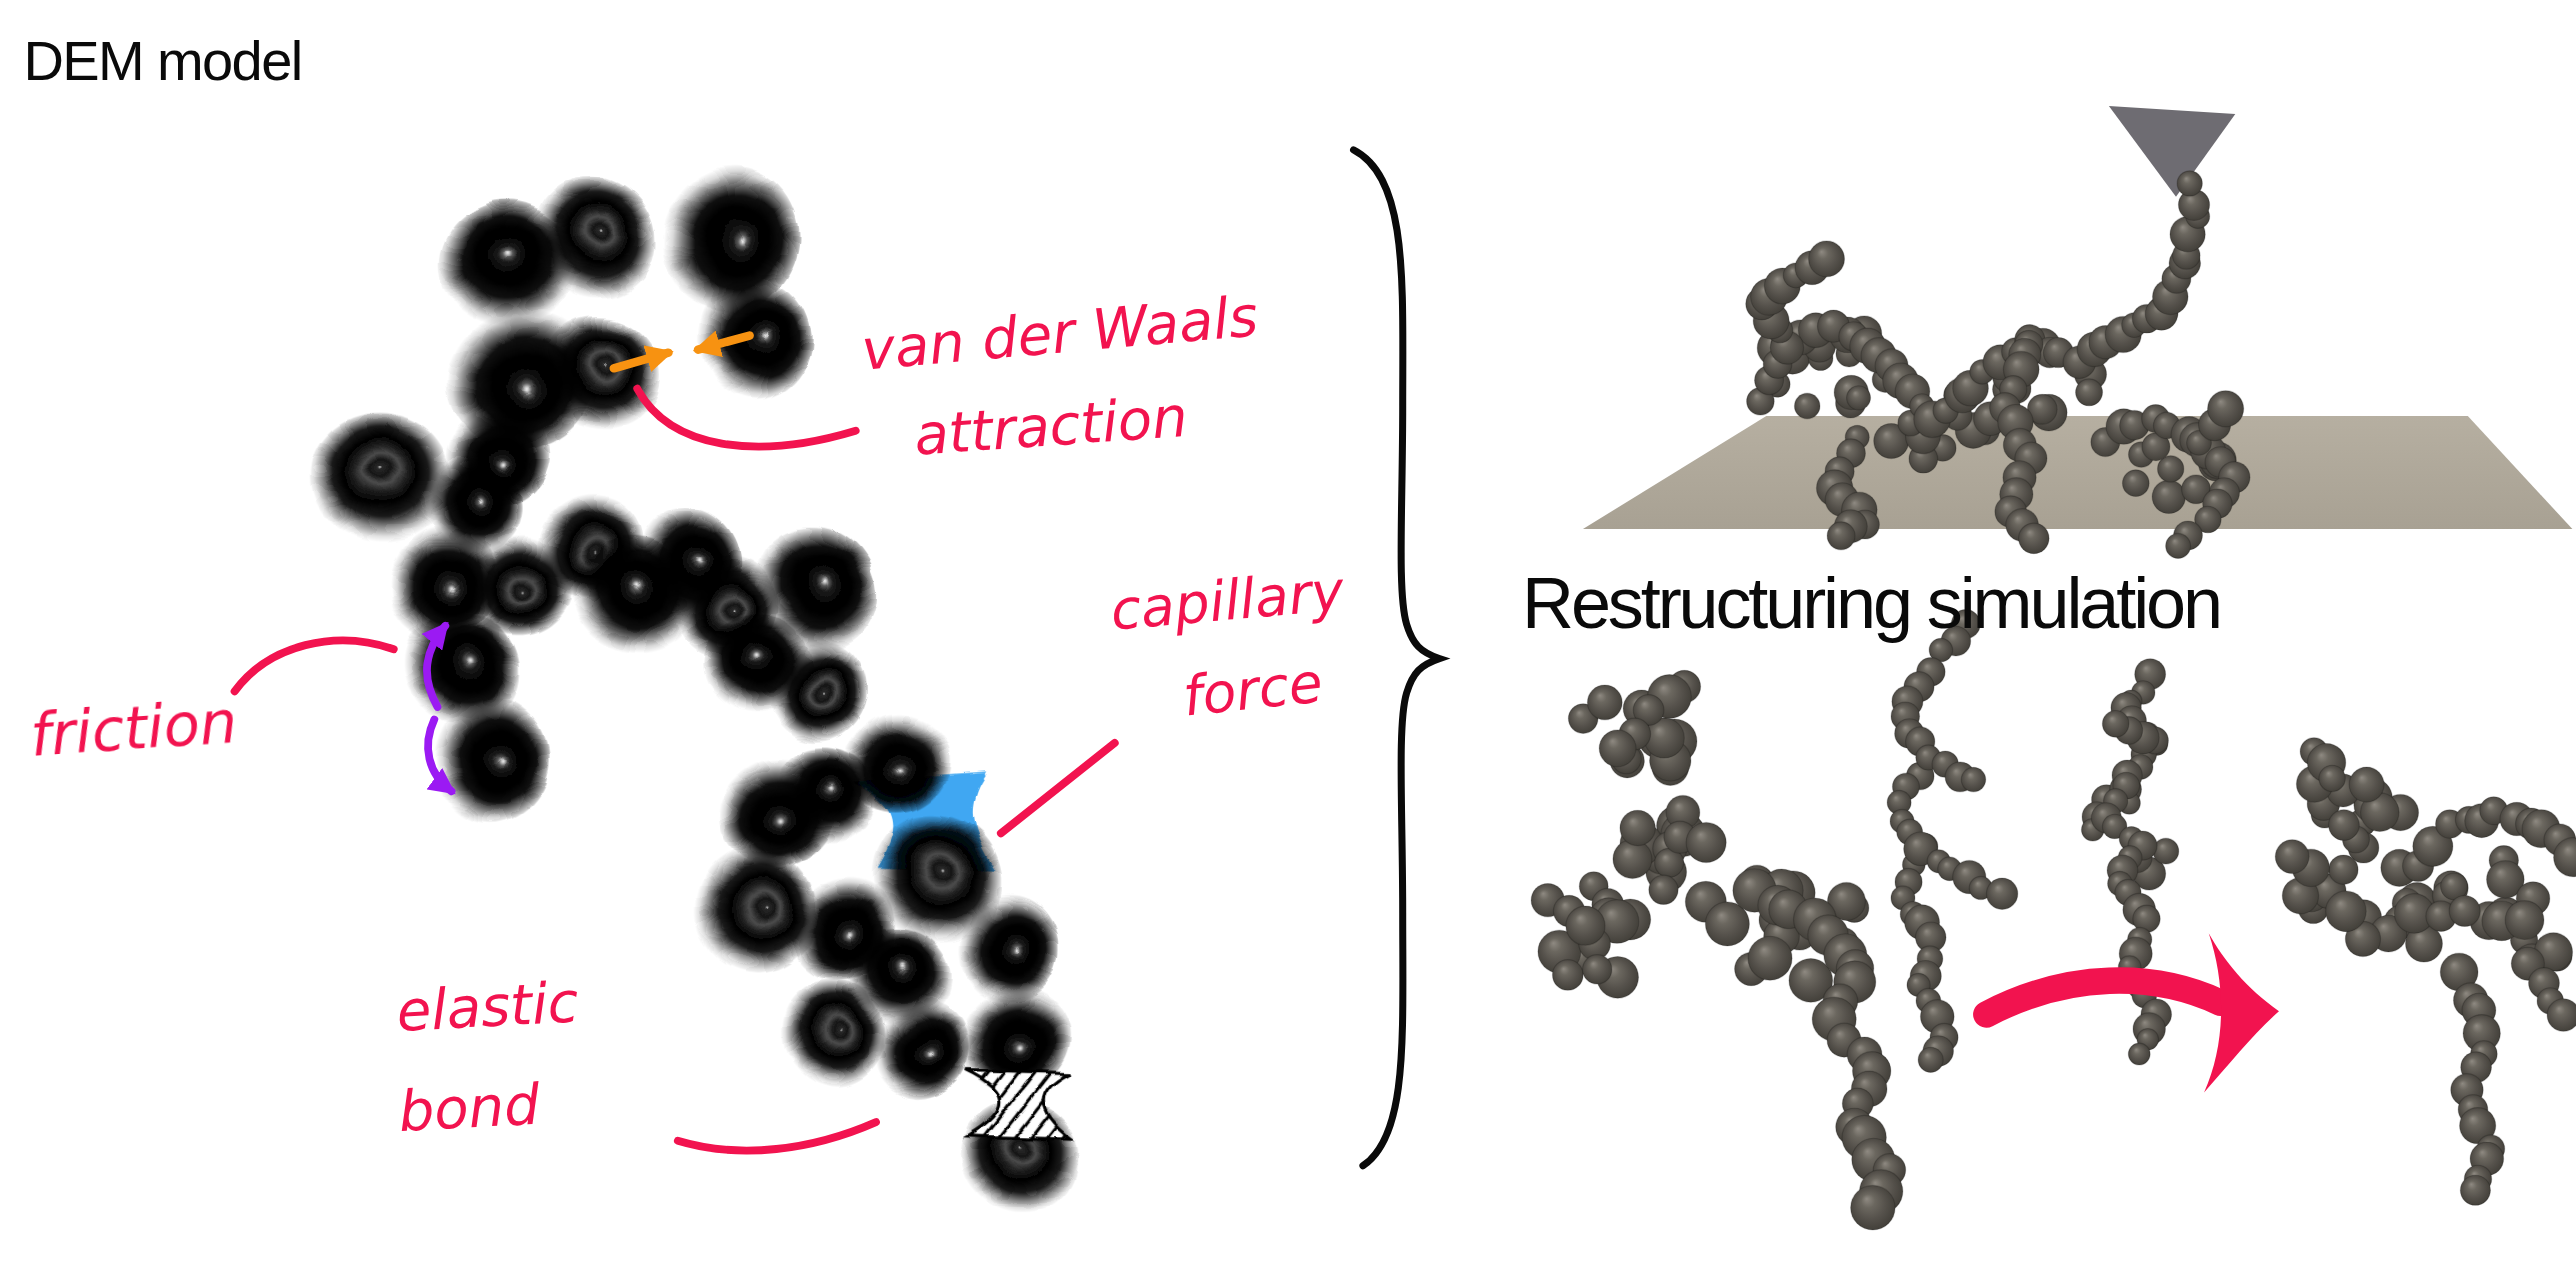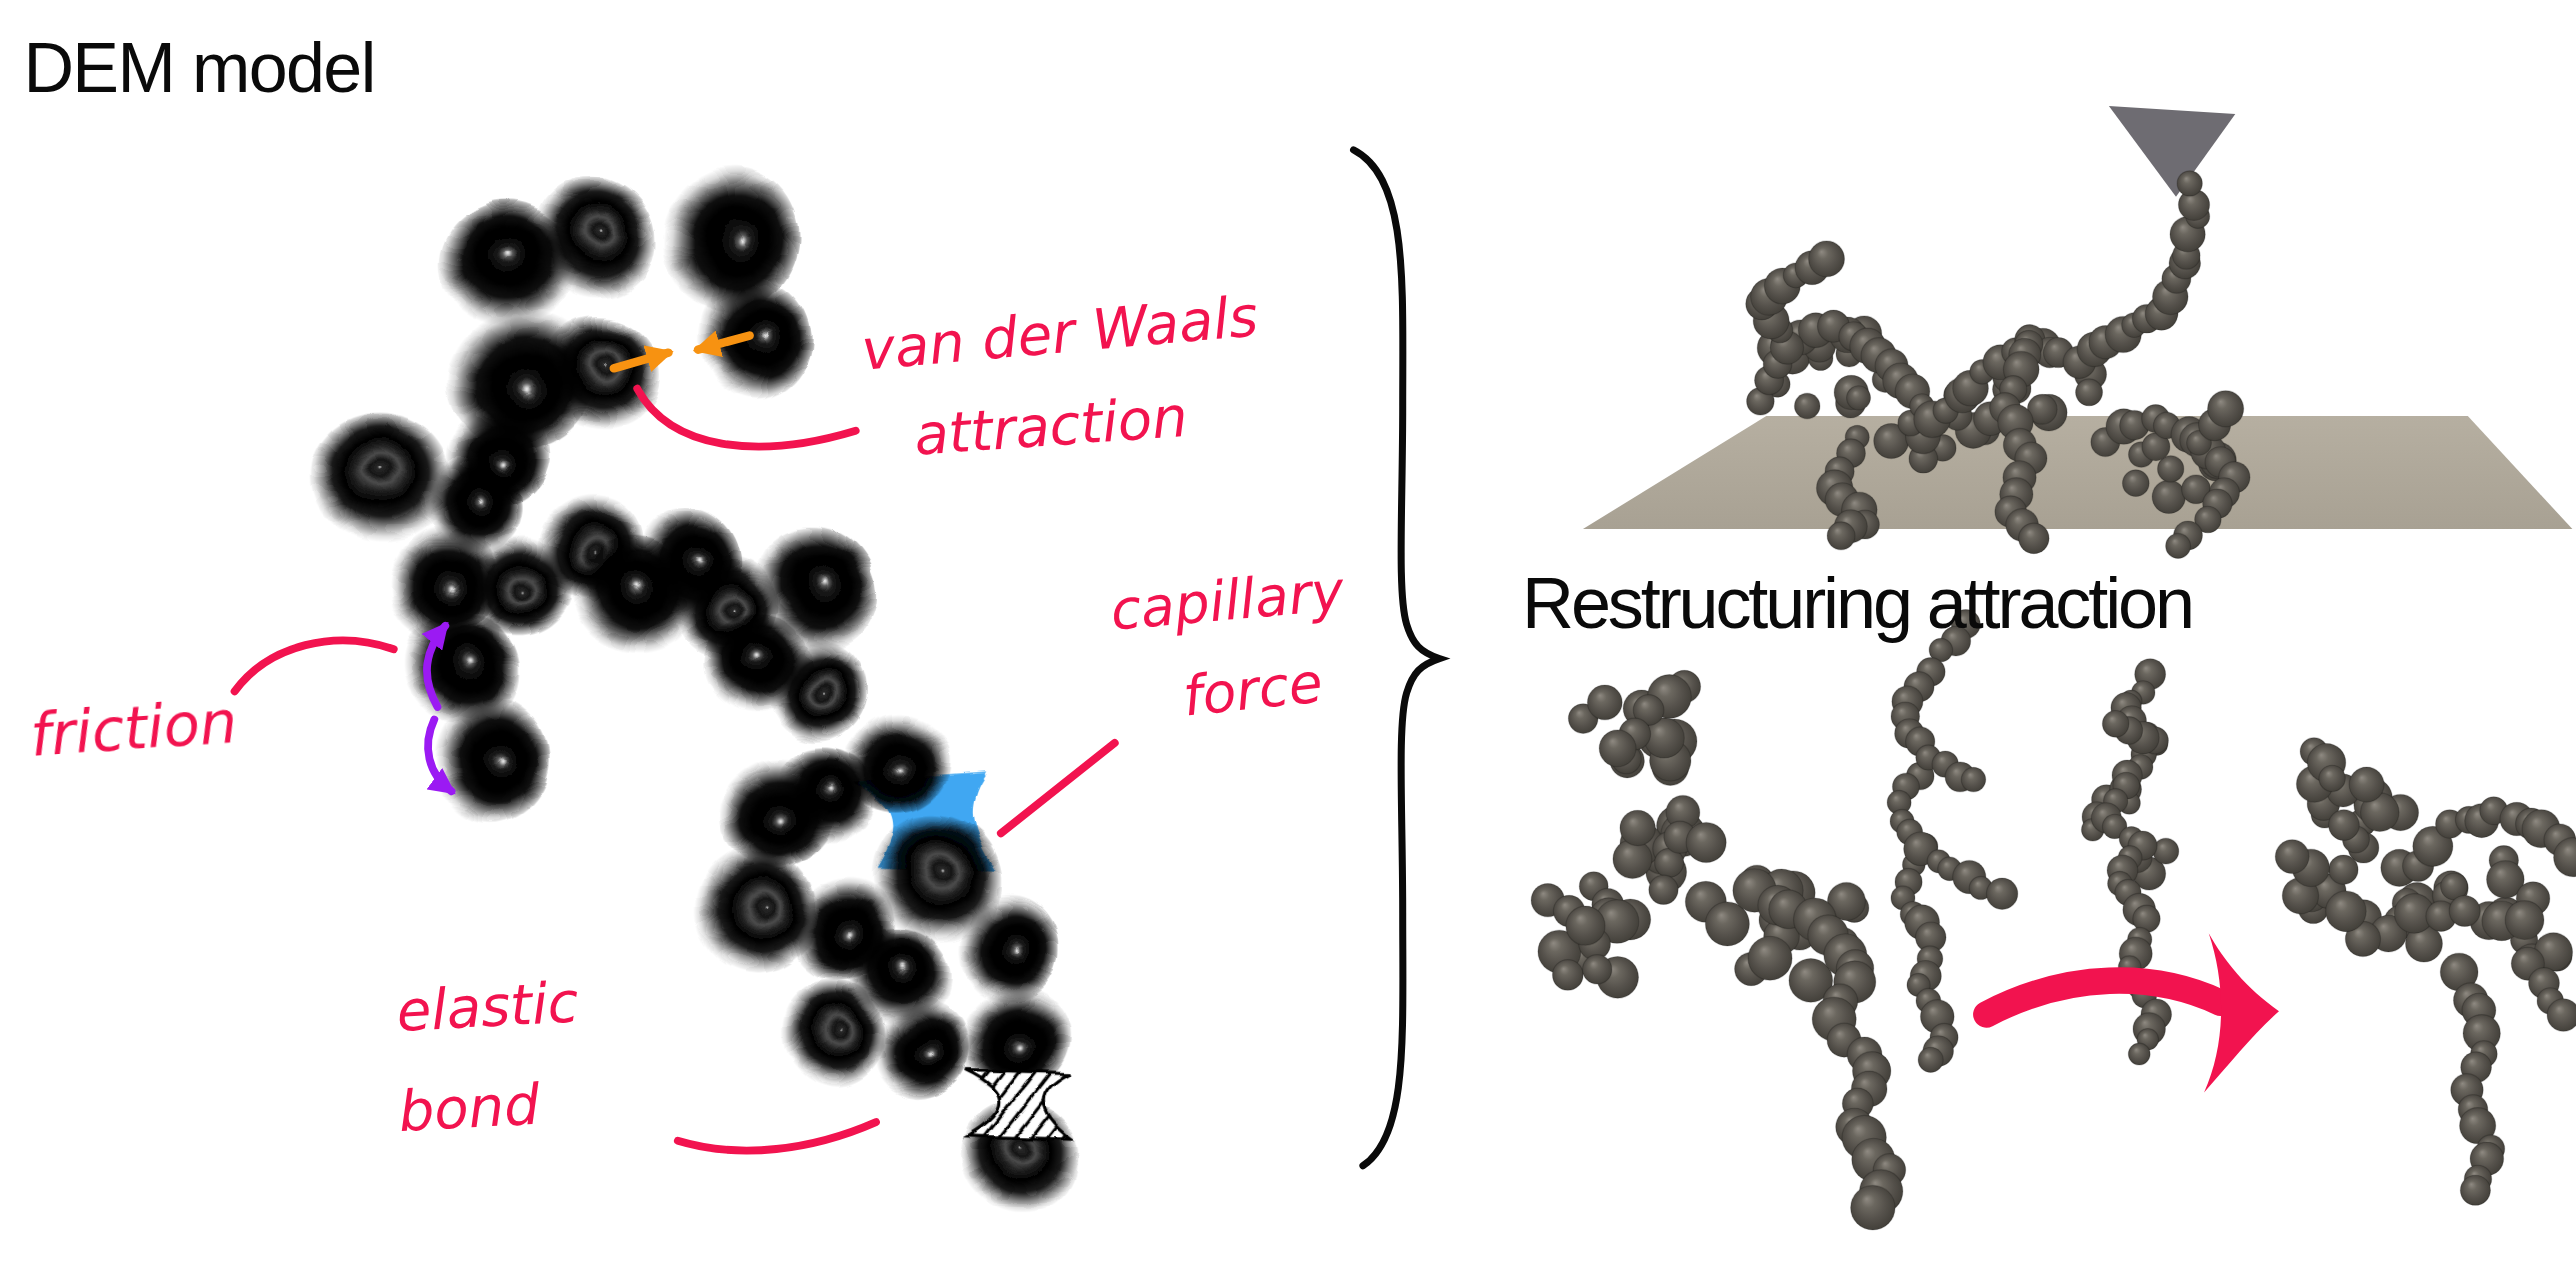--- a/index.html
+++ b/index.html
@@ -2,21 +2,21 @@
 <html style="--background: #ffffff; --ink: #0a0a0a; --annotation_red: #f2134f; --arrow_orange: #f79211; --arrow_purple: #9b1af3; --capillary_blue: #3fa7f2; --substrate: #a8a193; --substrate_light: #b6afa1; --tip_gray: #6e6c72; --sphere_highlight: #8f8a82; --sphere_mid: #6b675f; --sphere_base: #56524c; --sphere_dark: #45423c; --sphere_shadow: #383530;font-size:12.5px"><head>
 <meta charset="utf-8">
 <style>
   html,body{margin:0;padding:0;}
   body{width:2576px;height:1268px;background:#fff;overflow:hidden;}
   .stage{position:relative;width:2576px;height:1268px;background:var(--background,#fff);overflow:hidden;}
   #art{position:absolute;left:0;top:0;width:2576px;height:1268px;}
   .title{
     position:absolute;
     font-family:"Liberation Sans",sans-serif;
-    font-size:70px;
+    font-size:56px;
     color:var(--ink,#0a0a0a);
     letter-spacing:-1.6px;
     white-space:nowrap;
   }
   #title-restructuring{font-size:72px;letter-spacing:-3.1px;}
   .hand{
     position:absolute;
     font-family:"DejaVu Sans",sans-serif;
     font-style:italic;
     color:var(--annotation_red,#f2134f);
@@ -531,21 +531,21 @@
     </g>
     <path class="red-line" stroke-width="10" d="M 816 498 C 858 576, 970 590, 1096 552"></path>
     <path class="red-line" stroke-width="10" d="M 300 886 C 344 826, 430 806, 504 832"></path>
     <path class="red-line" stroke-width="10" d="M 1282 1068 L 1428 952"></path>
     <path class="red-line" stroke-width="10" d="M 868 1462 C 948 1486, 1040 1474, 1122 1438"></path>
 
     <path class="brace" stroke-width="9" d="M 1734 192 C 1804 228, 1797 360, 1797 520 C 1797 650, 1790 760, 1802 800 C 1810 826, 1820 836, 1844 844 C 1820 852, 1810 862, 1802 888 C 1790 928, 1797 1040, 1797 1170 C 1797 1330, 1804 1456, 1746 1494"></path>
   </svg>
 
   <div class="title" id="title-dem" style="left:23.4px;top:28px;">DEM model</div>
-  <div class="title" id="title-restructuring" style="left:1522px;top:562px;">Restructuring attraction</div>
+  <div class="title" id="title-restructuring" style="left:1522px;top:562px;">Restructuring simulation</div>
 
   <div class="hand" style="left:859px;top:318px;font-size:56px;transform:rotate(-5deg);">van der Waals</div>
   <div class="hand" style="left:912px;top:403px;font-size:56px;transform:rotate(-4deg);">attraction</div>
   <div class="hand" style="left:28px;top:701px;font-size:59px;transform:rotate(-4deg);">friction</div>
   <div class="hand" style="left:1108px;top:579px;font-size:55px;transform:rotate(-5deg);">capillary</div>
   <div class="hand" style="left:1180px;top:665px;font-size:55px;transform:rotate(-6deg);">force</div>
   <div class="hand" style="left:395px;top:979px;font-size:56px;transform:rotate(-3deg);">elastic</div>
   <div class="hand" style="left:397px;top:1079px;font-size:56px;transform:rotate(-3deg);">bond</div>
 </div>
 

